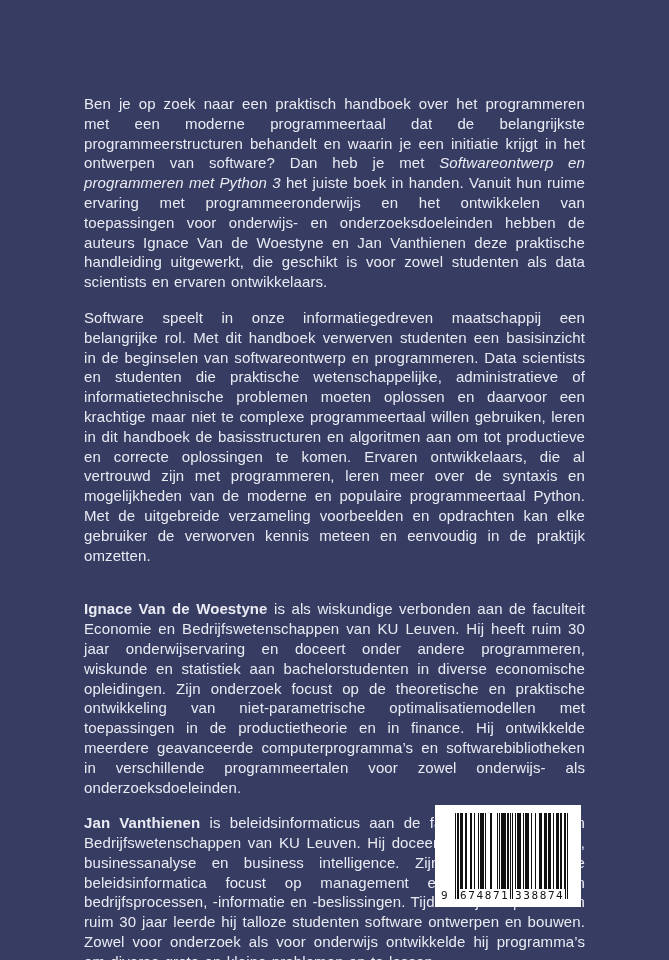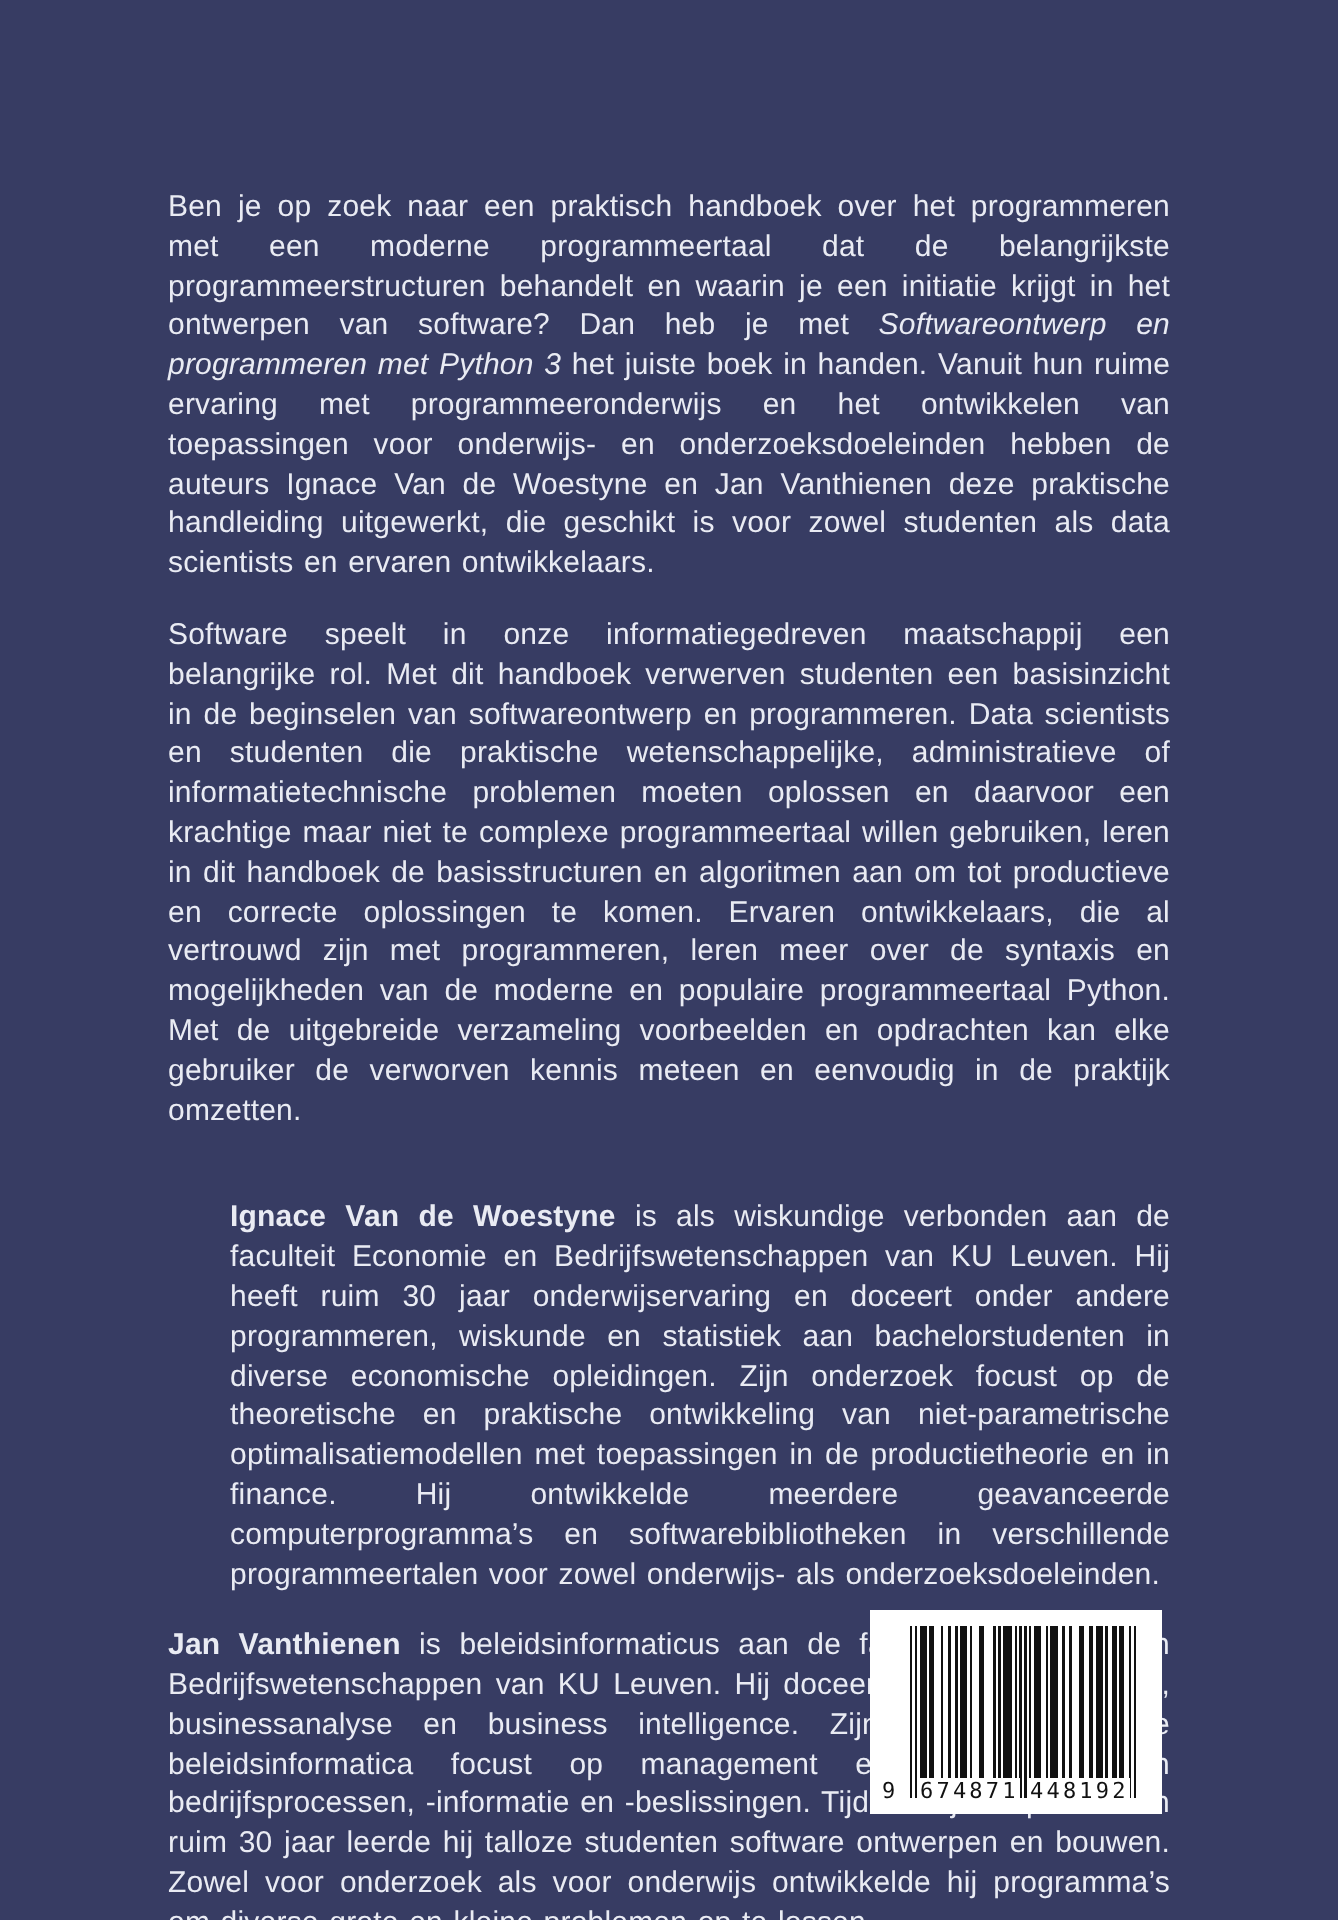--- a/index.html
+++ b/index.html
@@ -23,21 +23,21 @@
     width: 501px;
     color: #e9ebf3;
     font-size: 15px;
     line-height: 19.8px;
     text-align: justify;
     text-align-last: left;
     letter-spacing: 0.1px;
     word-spacing: 1px;
   }
   .paragraph { margin: 0 0 16px 0; }
-  .paragraph.bio-first { margin-top: 34px; margin-left: 31px; }
+  .paragraph.bio-first { margin-top: 34px; }
   .seg-normal { font-style: normal; font-weight: normal; }
   .seg-italic { font-style: italic; font-weight: normal; }
   .seg-bold   { font-style: normal; font-weight: bold; }
 
   .barcode-box {
     position: absolute;
     left: 435px;
     top: 805px;
     width: 146px;
     height: 102px;
@@ -124,16 +124,16 @@
           <rect x="97.58" y="0" width="1.24" height="76" fill="#111111"></rect>
           <rect x="101.15" y="0" width="1.24" height="76" fill="#111111"></rect>
           <rect x="102.34" y="0" width="1.24" height="76" fill="#111111"></rect>
           <rect x="104.72" y="0" width="1.24" height="76" fill="#111111"></rect>
           <rect x="105.91" y="0" width="1.24" height="76" fill="#111111"></rect>
           <rect x="109.48" y="0" width="1.24" height="86" fill="#111111"></rect>
           <rect x="111.86" y="0" width="1.24" height="86" fill="#111111"></rect>
         </svg></div>
     <span class="barcode-digit digit-first">9</span>
     <span class="barcode-digit digit-left">674871</span>
-    <span class="barcode-digit digit-right">448192</span>
+    <span class="barcode-digit digit-right">338874</span>
   </div>
 
 </div>
 
 </body></html>

